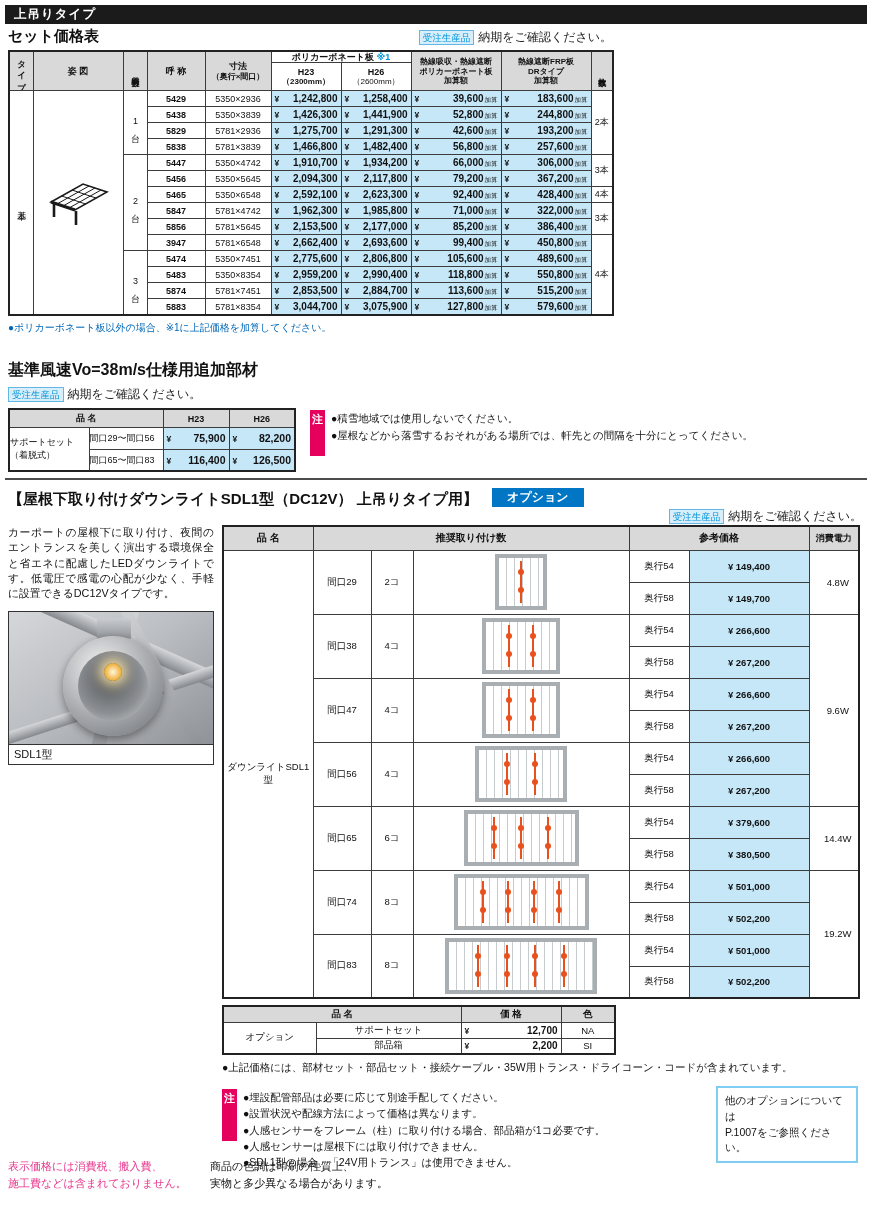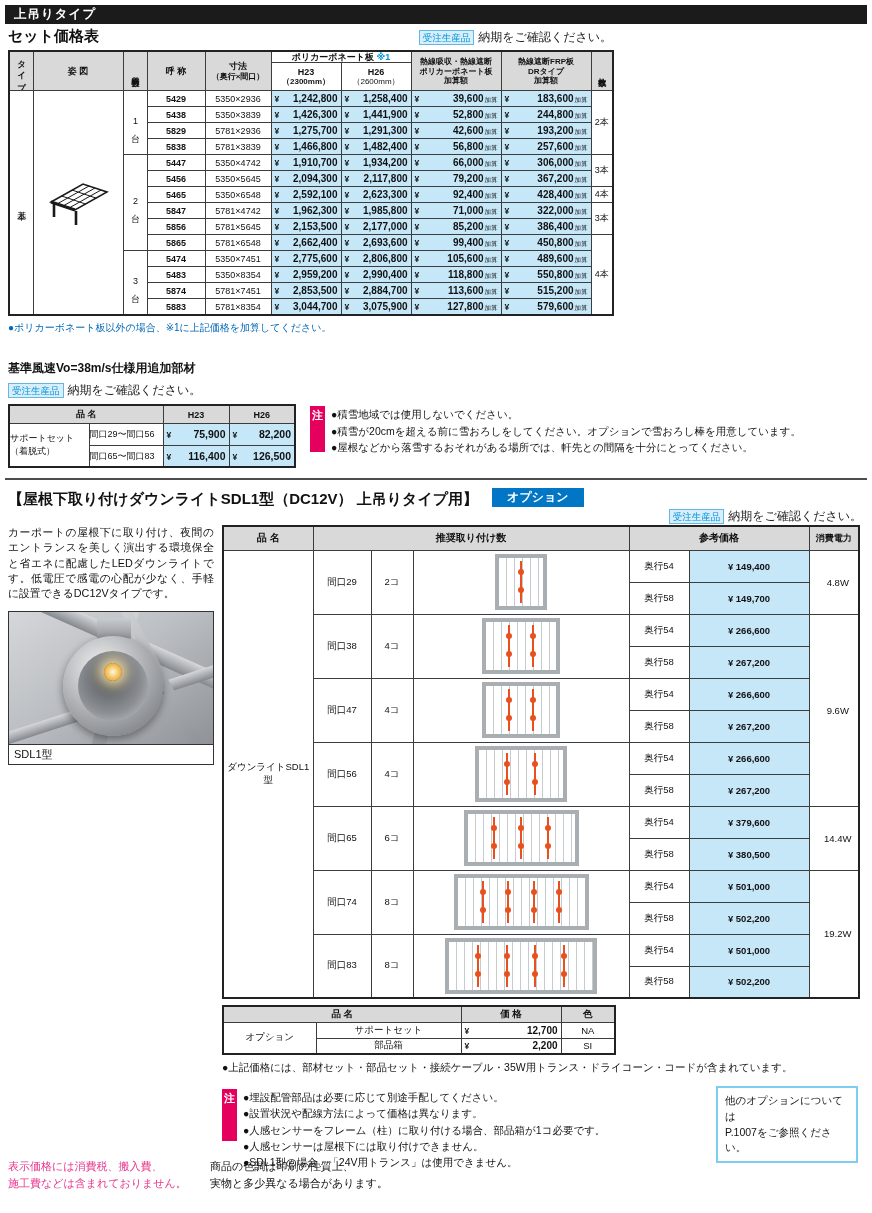--- a/index.html
+++ b/index.html
@@ -58,21 +58,21 @@
 .set .h-sub { font-size:8px; font-weight:bold; }
 .set .h3l { font-size:8px; }
 .ref-blue { color:#0095d9; }
 .c-model { font-weight:bold; font-size:9.5px; }
 .c-size { font-size:8.5px; }
 .c-pillar { font-size:9px; }
 .footnote { color:#0068b7; font-size:10px; margin-top:5px; }
 
 
 .secB { left:8px; top:360px; width:856px; }
-.h-wind { font-size:12px; font-weight:bold; margin-bottom:4px; }
+.h-wind { font-size:16px; font-weight:bold; margin-bottom:4px; }
 .orderline { margin-bottom:5px; }
 .windrow { display:flex; align-items:flex-start; }
 .wind { width:286px; }
 .wind th { font-size:9px; height:18px; text-align:center; }
 .wind td { font-size:9px; height:22px;margin-top:24px; }
 .wind .pw .val { font-size:10.5px; }
 .wnotes { display:flex; margin-left:14px; margin-top:2px; }
 .wnotes .note-badge { height:46px; }
 .notelist { font-size:10.5px; line-height:1.55; }
 
@@ -486,21 +486,21 @@
           </td>
           <td class="c-blue c-add">
             <div class="pw">
               <span class="yen">¥</span>
               <span class="val">386,400</span>
               <span class="suf">加算</span>
             </div>
           </td>
         </tr>
         <tr>
-          <td class="c-model">5865</td>
+          <td class="c-model">3947</td>
           <td class="c-size">5781×6548</td>
           <td class="c-blue c-h23">
             <div class="pw">
               <span class="yen">¥</span>
               <span class="val">2,662,400</span>
             </div>
           </td>
           <td class="c-blue c-h26">
             <div class="pw">
               <span class="yen">¥</span>
@@ -703,21 +703,20 @@
                 <span class="val">126,500</span>
               </div>
             </td>
         </tr>
       </tbody>
     </table>
     <div class="wnotes">
       <div class="note-badge">注</div>
       <div class="notelist">
         <div>●積雪地域では使用しないでください。</div>
-        <div>●積雪が20cmを超える前に雪おろしをしてください。オプションで雪おろし棒を用意しています。</div>
         <div>●屋根などから落雪するおそれがある場所では、軒先との間隔を十分にとってください。</div>
       </div>
     </div>
   </div>
 </div>
 
 <div class="abs divider"></div>
 
 <div class="abs secC">
   <div>

